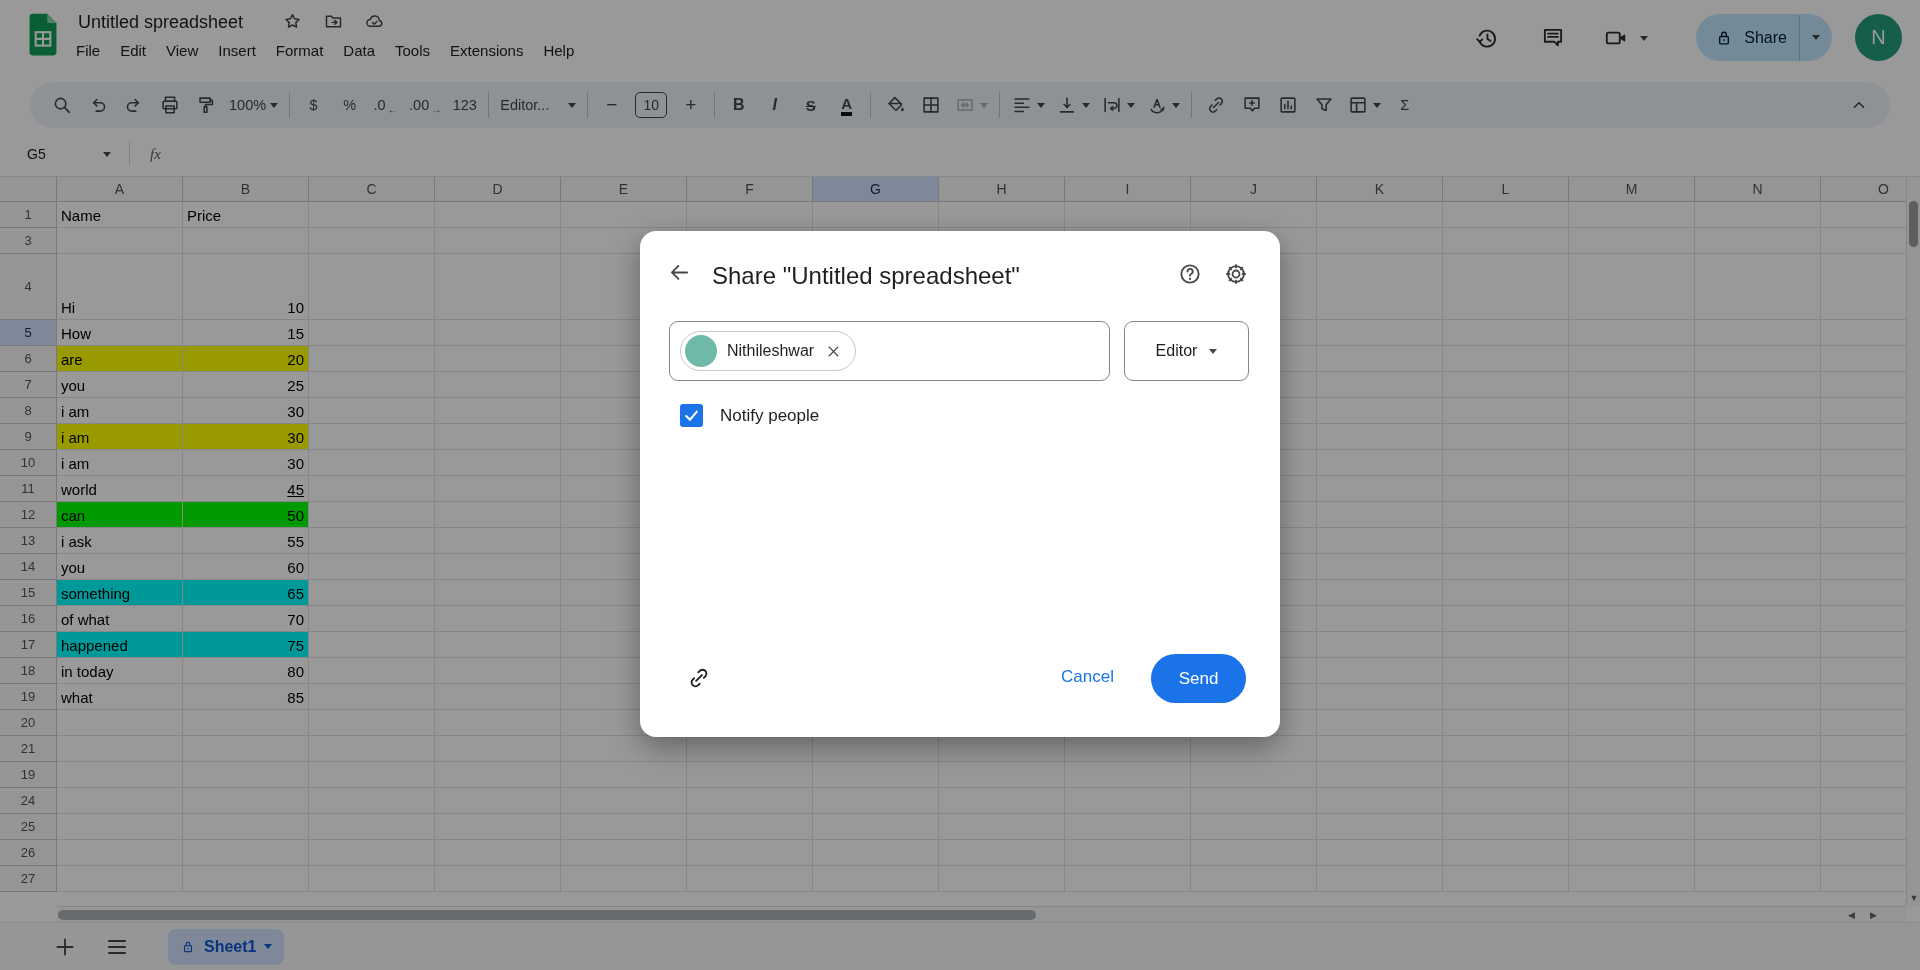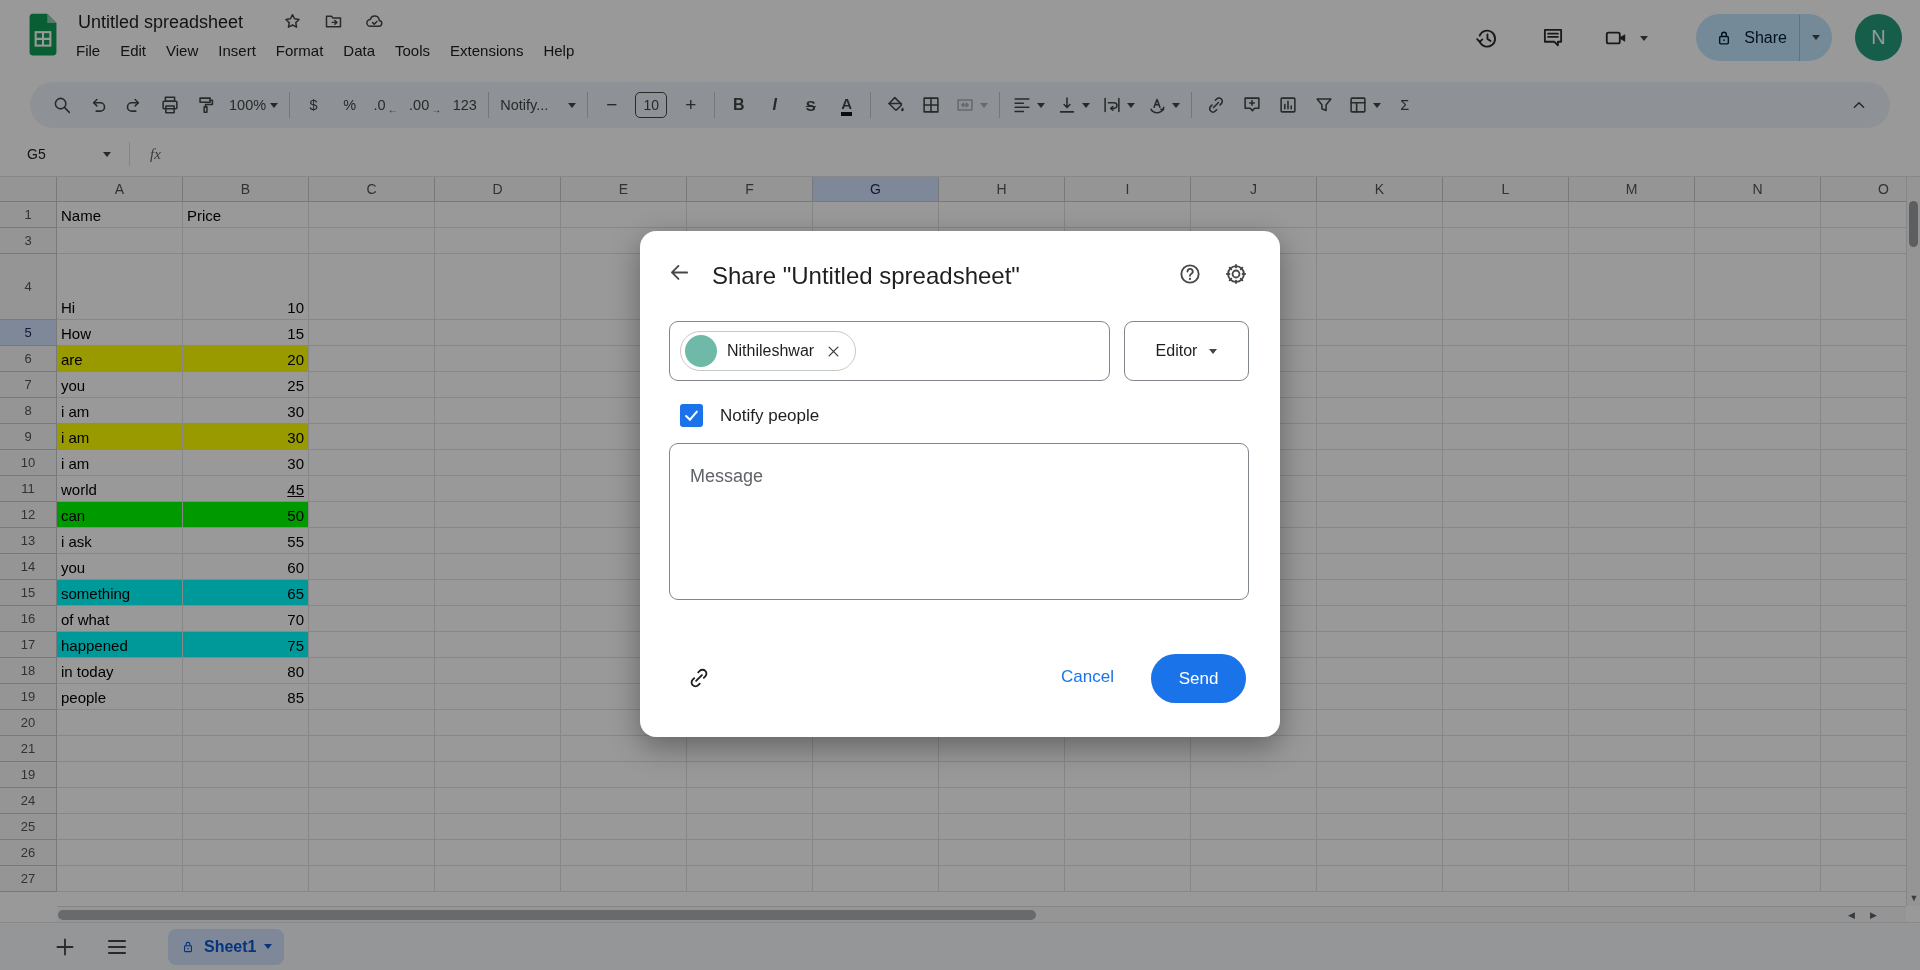--- a/index.html
+++ b/index.html
@@ -249,21 +249,21 @@
       </div>
       <div class="tb-btn">
         <span class="txt ">.00</span>
         <span class="subarr">→</span>
       </div>
       <div class="tb-btn">
         <span class="txt ">123</span>
       </div>
       <span class="tb-div"></span>
       <div class="tb-btn tb-wide">
-        <span class="txt ">Notify...</span>
+        <span class="txt ">Editor...</span>
         <span class="caret"></span>
       </div>
       <span class="tb-div"></span>
       <div class="tb-btn">
         <span class="txt  pm">−</span>
       </div>
       <div class="tb-btn">
         <span class="sizebox">10</span>
       </div>
       <div class="tb-btn">
@@ -703,21 +703,21 @@
         <div class="cell" style="width:126px;"></div>
         <div class="cell" style="width:126px;"></div>
         <div class="cell" style="width:126px;"></div>
         <div class="cell" style="width:126px;"></div>
         <div class="cell" style="width:126px;"></div>
         <div class="cell" style="width:126px;"></div>
         <div class="cell" style="width:126px;"></div>
       </div>
       <div class="grow" style="height:26px">
         <div class="hcell rnum">19</div>
-        <div class="cell" style="width:126px;">people</div>
+        <div class="cell" style="width:126px;">what</div>
         <div class="cell num" style="width:126px;">85</div>
         <div class="cell" style="width:126px;"></div>
         <div class="cell" style="width:126px;"></div>
         <div class="cell" style="width:126px;"></div>
         <div class="cell" style="width:126px;"></div>
         <div class="cell" style="width:126px;"></div>
         <div class="cell" style="width:126px;"></div>
         <div class="cell" style="width:126px;"></div>
         <div class="cell" style="width:126px;"></div>
         <div class="cell" style="width:126px;"></div>
@@ -921,21 +921,20 @@
 
     <div class="notify">
       <span class="checkbox" style="background: rgb(26, 115, 232);">
         <svg viewBox="0 0 24 24" width="19" height="19">
             <path d="M5.2 12.6 L10 17.4 L18.8 7.2" stroke="#fff" stroke-width="2.6" fill="none" stroke-linecap="round"></path>
           </svg>
       </span>
       <span class="notify-lbl">Notify people</span>
     </div>
 
-    <textarea class="msg" placeholder="Message" style=""></textarea>
 
     <span class="dlg-link"><svg viewBox="0 0 24 24" width="26" height="26" fill="none" stroke="currentColor" stroke-width="1.7" stroke-linecap="round" stroke-linejoin="round">
           <path d="M9.3 14.7 L14.7 9.3"></path>
           <path d="M11.3 6.8 l1.4 -1.4 a3.6 3.6 0 0 1 5.1 5.1 l-1.4 1.4"></path>
           <path d="M12.7 17.2 l-1.4 1.4 a3.6 3.6 0 0 1 -5.1 -5.1 l1.4 -1.4"></path>
         </svg></span>
     <button class="cancel-btn">Cancel</button>
     <button class="send-btn" style="background: rgb(26, 115, 232);">Send</button>
   </div>
 

